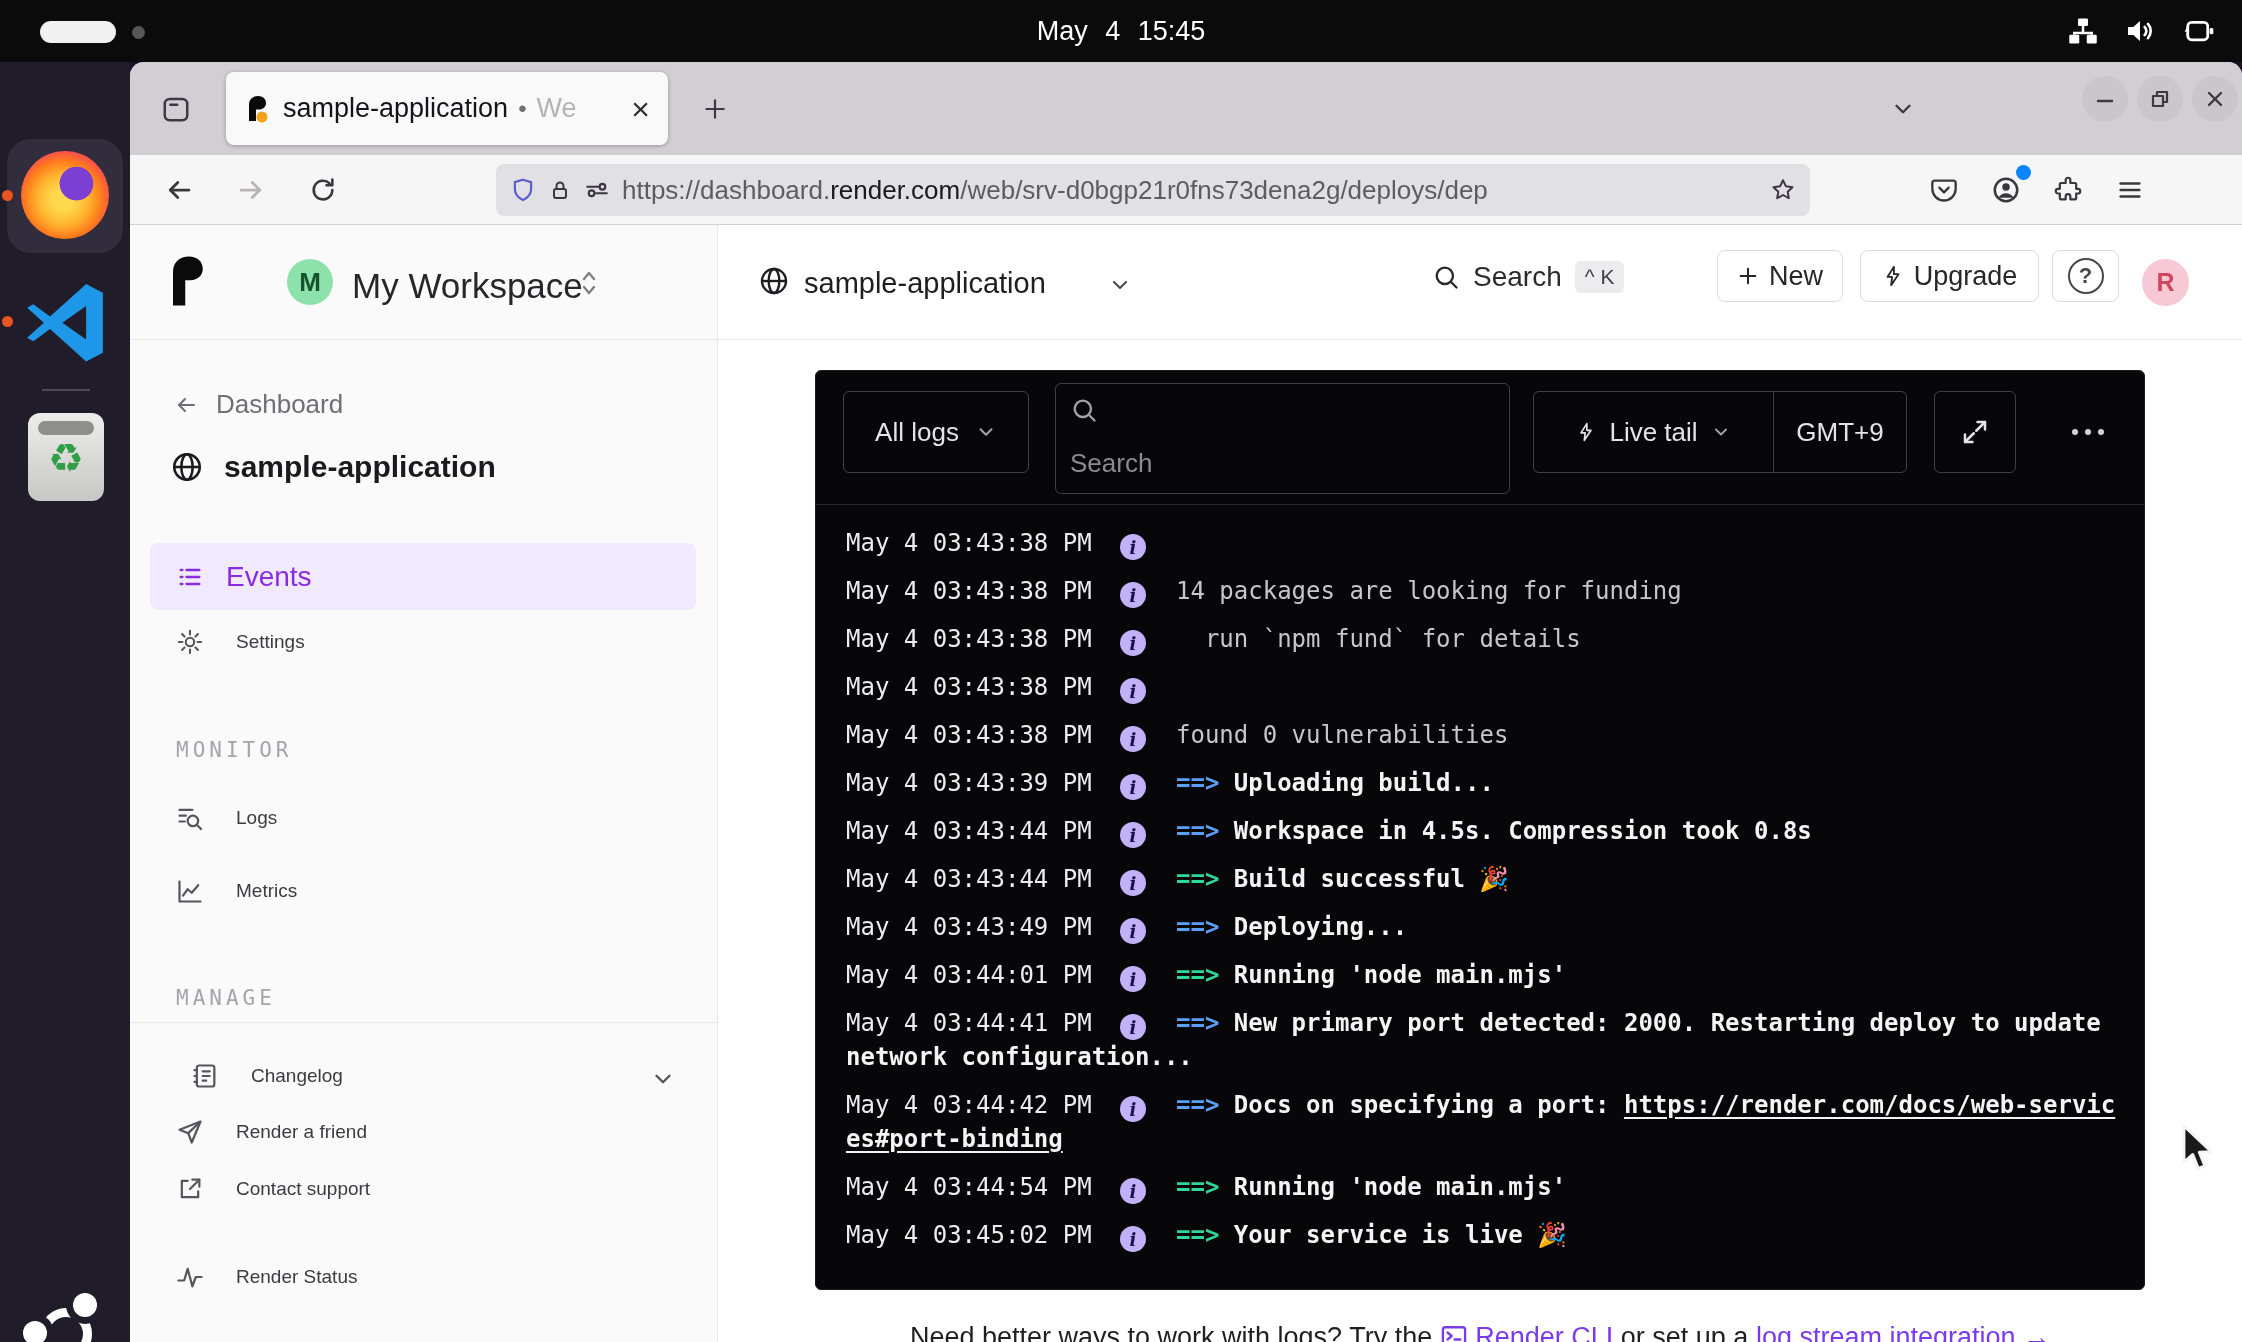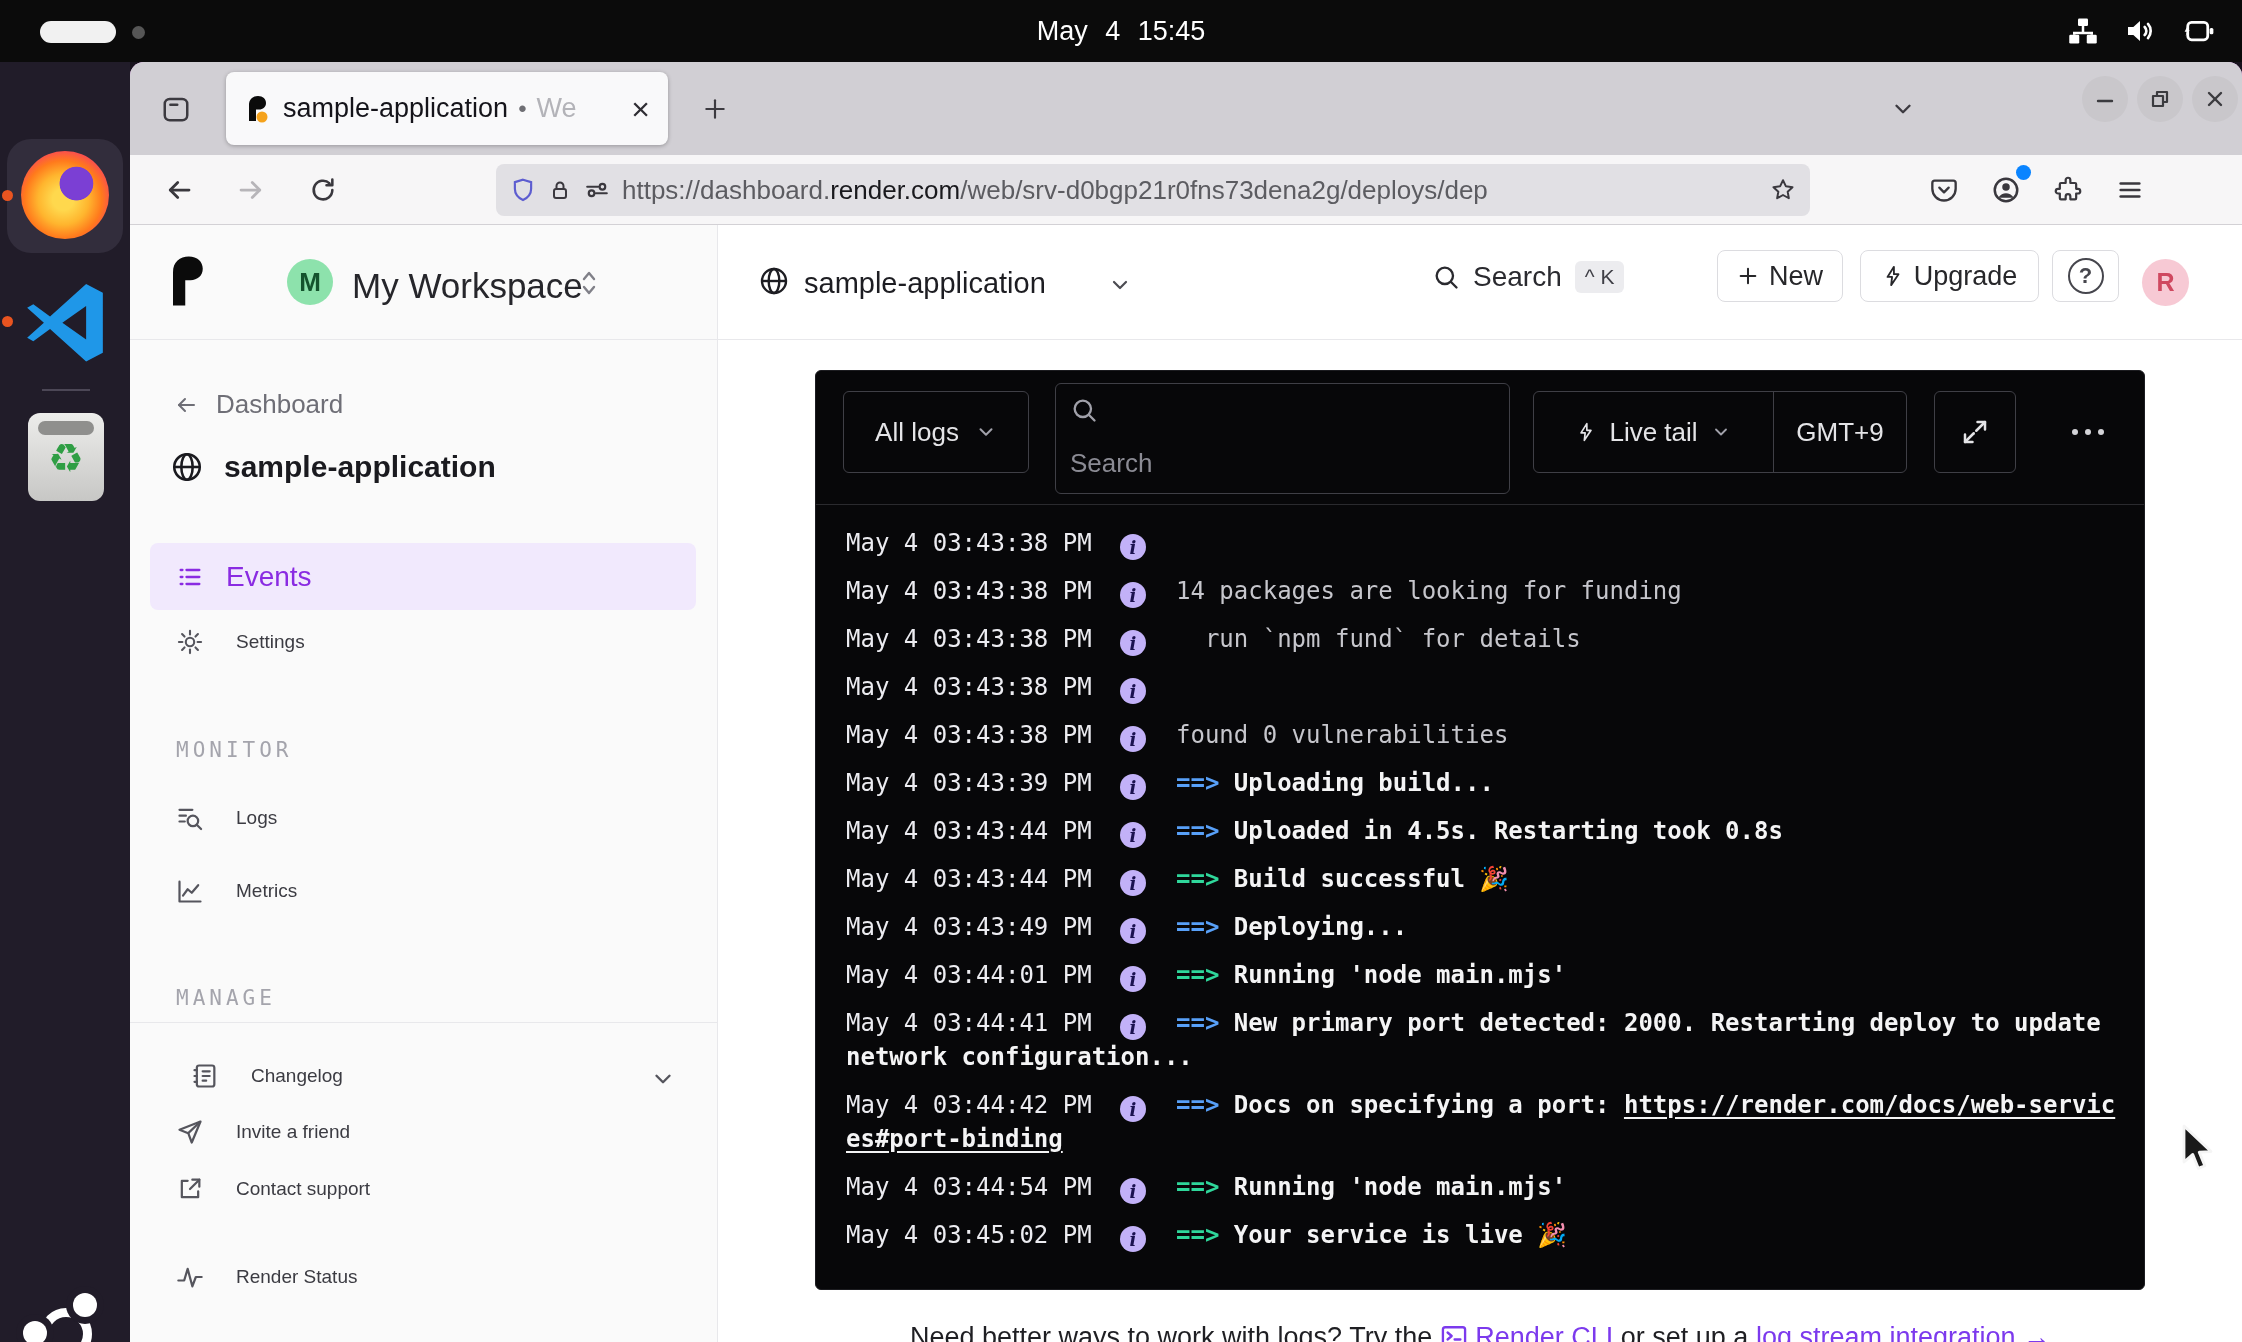--- a/index.html
+++ b/index.html
@@ -453,21 +453,21 @@
         <span class="cl-chev">
             <svg class="s" width="26" height="26" viewBox="0 0 24 24" fill="none" stroke="currentColor" stroke-width="2.2" stroke-linecap="round" stroke-linejoin="round">
           <polyline points="6,9 12,15 18,9"></polyline>
             </svg>
           </span>
         <div class="sb-row" style="left:46px; top:778px;">
           <svg class="s" width="28" height="28" viewBox="0 0 24 24" fill="none" stroke="currentColor" stroke-width="1.9" stroke-linejoin="round">
             <path d="M21 3 L3 10 L10.5 13 L13.5 21 Z"></path>
               <line x1="21" y1="3" x2="10.5" y2="13"></line>
             </svg>
-          <span>Invite a friend</span>
+          <span>Render a friend</span>
         </div>
         <div class="sb-row" style="left:46px; top:835px;">
           <svg class="s" width="28" height="28" viewBox="0 0 24 24" fill="none" stroke="currentColor" stroke-width="1.9" stroke-linecap="round" stroke-linejoin="round">
             <path d="M10 5H5v14h14v-5"></path>
               <line x1="12" y1="12" x2="20" y2="4"></line>
               <polyline points="14,4 20,4 20,10"></polyline>
             </svg>
           <span>Contact support</span>
         </div>
         <div class="sb-row" style="left:46px; top:923px;">
@@ -520,21 +520,21 @@
             <i></i>
           </div>
         <div class="lp-divider"></div>
         <div class="lp-logs">
             <div class="log-line"><span class="log-ts">May 4 03:43:38 PM</span><span class="log-info">i</span><span class="log-msg"><span></span></span></div>
             <div class="log-line"><span class="log-ts">May 4 03:43:38 PM</span><span class="log-info">i</span><span class="log-msg"><span>14 packages are looking for funding</span></span></div>
             <div class="log-line"><span class="log-ts">May 4 03:43:38 PM</span><span class="log-info">i</span><span class="log-msg"><span>  run `npm fund` for details</span></span></div>
             <div class="log-line"><span class="log-ts">May 4 03:43:38 PM</span><span class="log-info">i</span><span class="log-msg"><span></span></span></div>
             <div class="log-line"><span class="log-ts">May 4 03:43:38 PM</span><span class="log-info">i</span><span class="log-msg"><span>found 0 vulnerabilities</span></span></div>
             <div class="log-line"><span class="log-ts">May 4 03:43:39 PM</span><span class="log-info">i</span><span class="log-msg bold"><span class="la-blue">==&gt;</span> <span>Uploading build...</span></span></div>
-            <div class="log-line"><span class="log-ts">May 4 03:43:44 PM</span><span class="log-info">i</span><span class="log-msg bold"><span class="la-blue">==&gt;</span> <span>Uploaded in 4.5s. Restarting took 0.8s</span></span></div>
+            <div class="log-line"><span class="log-ts">May 4 03:43:44 PM</span><span class="log-info">i</span><span class="log-msg bold"><span class="la-blue">==&gt;</span> <span>Workspace in 4.5s. Compression took 0.8s</span></span></div>
             <div class="log-line"><span class="log-ts">May 4 03:43:44 PM</span><span class="log-info">i</span><span class="log-msg bold"><span class="la-green">==&gt;</span> <span>Build successful 🎉</span></span></div>
             <div class="log-line"><span class="log-ts">May 4 03:43:49 PM</span><span class="log-info">i</span><span class="log-msg bold"><span class="la-blue">==&gt;</span> <span>Deploying...</span></span></div>
             <div class="log-line"><span class="log-ts">May 4 03:44:01 PM</span><span class="log-info">i</span><span class="log-msg bold"><span class="la-green">==&gt;</span> <span>Running 'node main.mjs'</span></span></div>
             <div class="log-line"><span class="log-ts">May 4 03:44:41 PM</span><span class="log-info">i</span><span class="log-msg bold"><span class="la-blue">==&gt;</span> <span>New primary port detected: 2000. Restarting deploy to update</span><br><span>network configuration...</span></span></div>
             <div class="log-line"><span class="log-ts">May 4 03:44:42 PM</span><span class="log-info">i</span><span class="log-msg bold"><span class="la-blue">==&gt;</span> <span>Docs on specifying a port: </span><span class="log-link">https://render.com/docs/web-servic</span><br><span class="log-link">es#port-binding</span></span></div>
             <div class="log-line"><span class="log-ts">May 4 03:44:54 PM</span><span class="log-info">i</span><span class="log-msg bold"><span class="la-green">==&gt;</span> <span>Running 'node main.mjs'</span></span></div>
             <div class="log-line"><span class="log-ts">May 4 03:45:02 PM</span><span class="log-info">i</span><span class="log-msg bold"><span class="la-green">==&gt;</span> <span>Your service is live 🎉</span></span></div>
           </div>
       </div>
 

